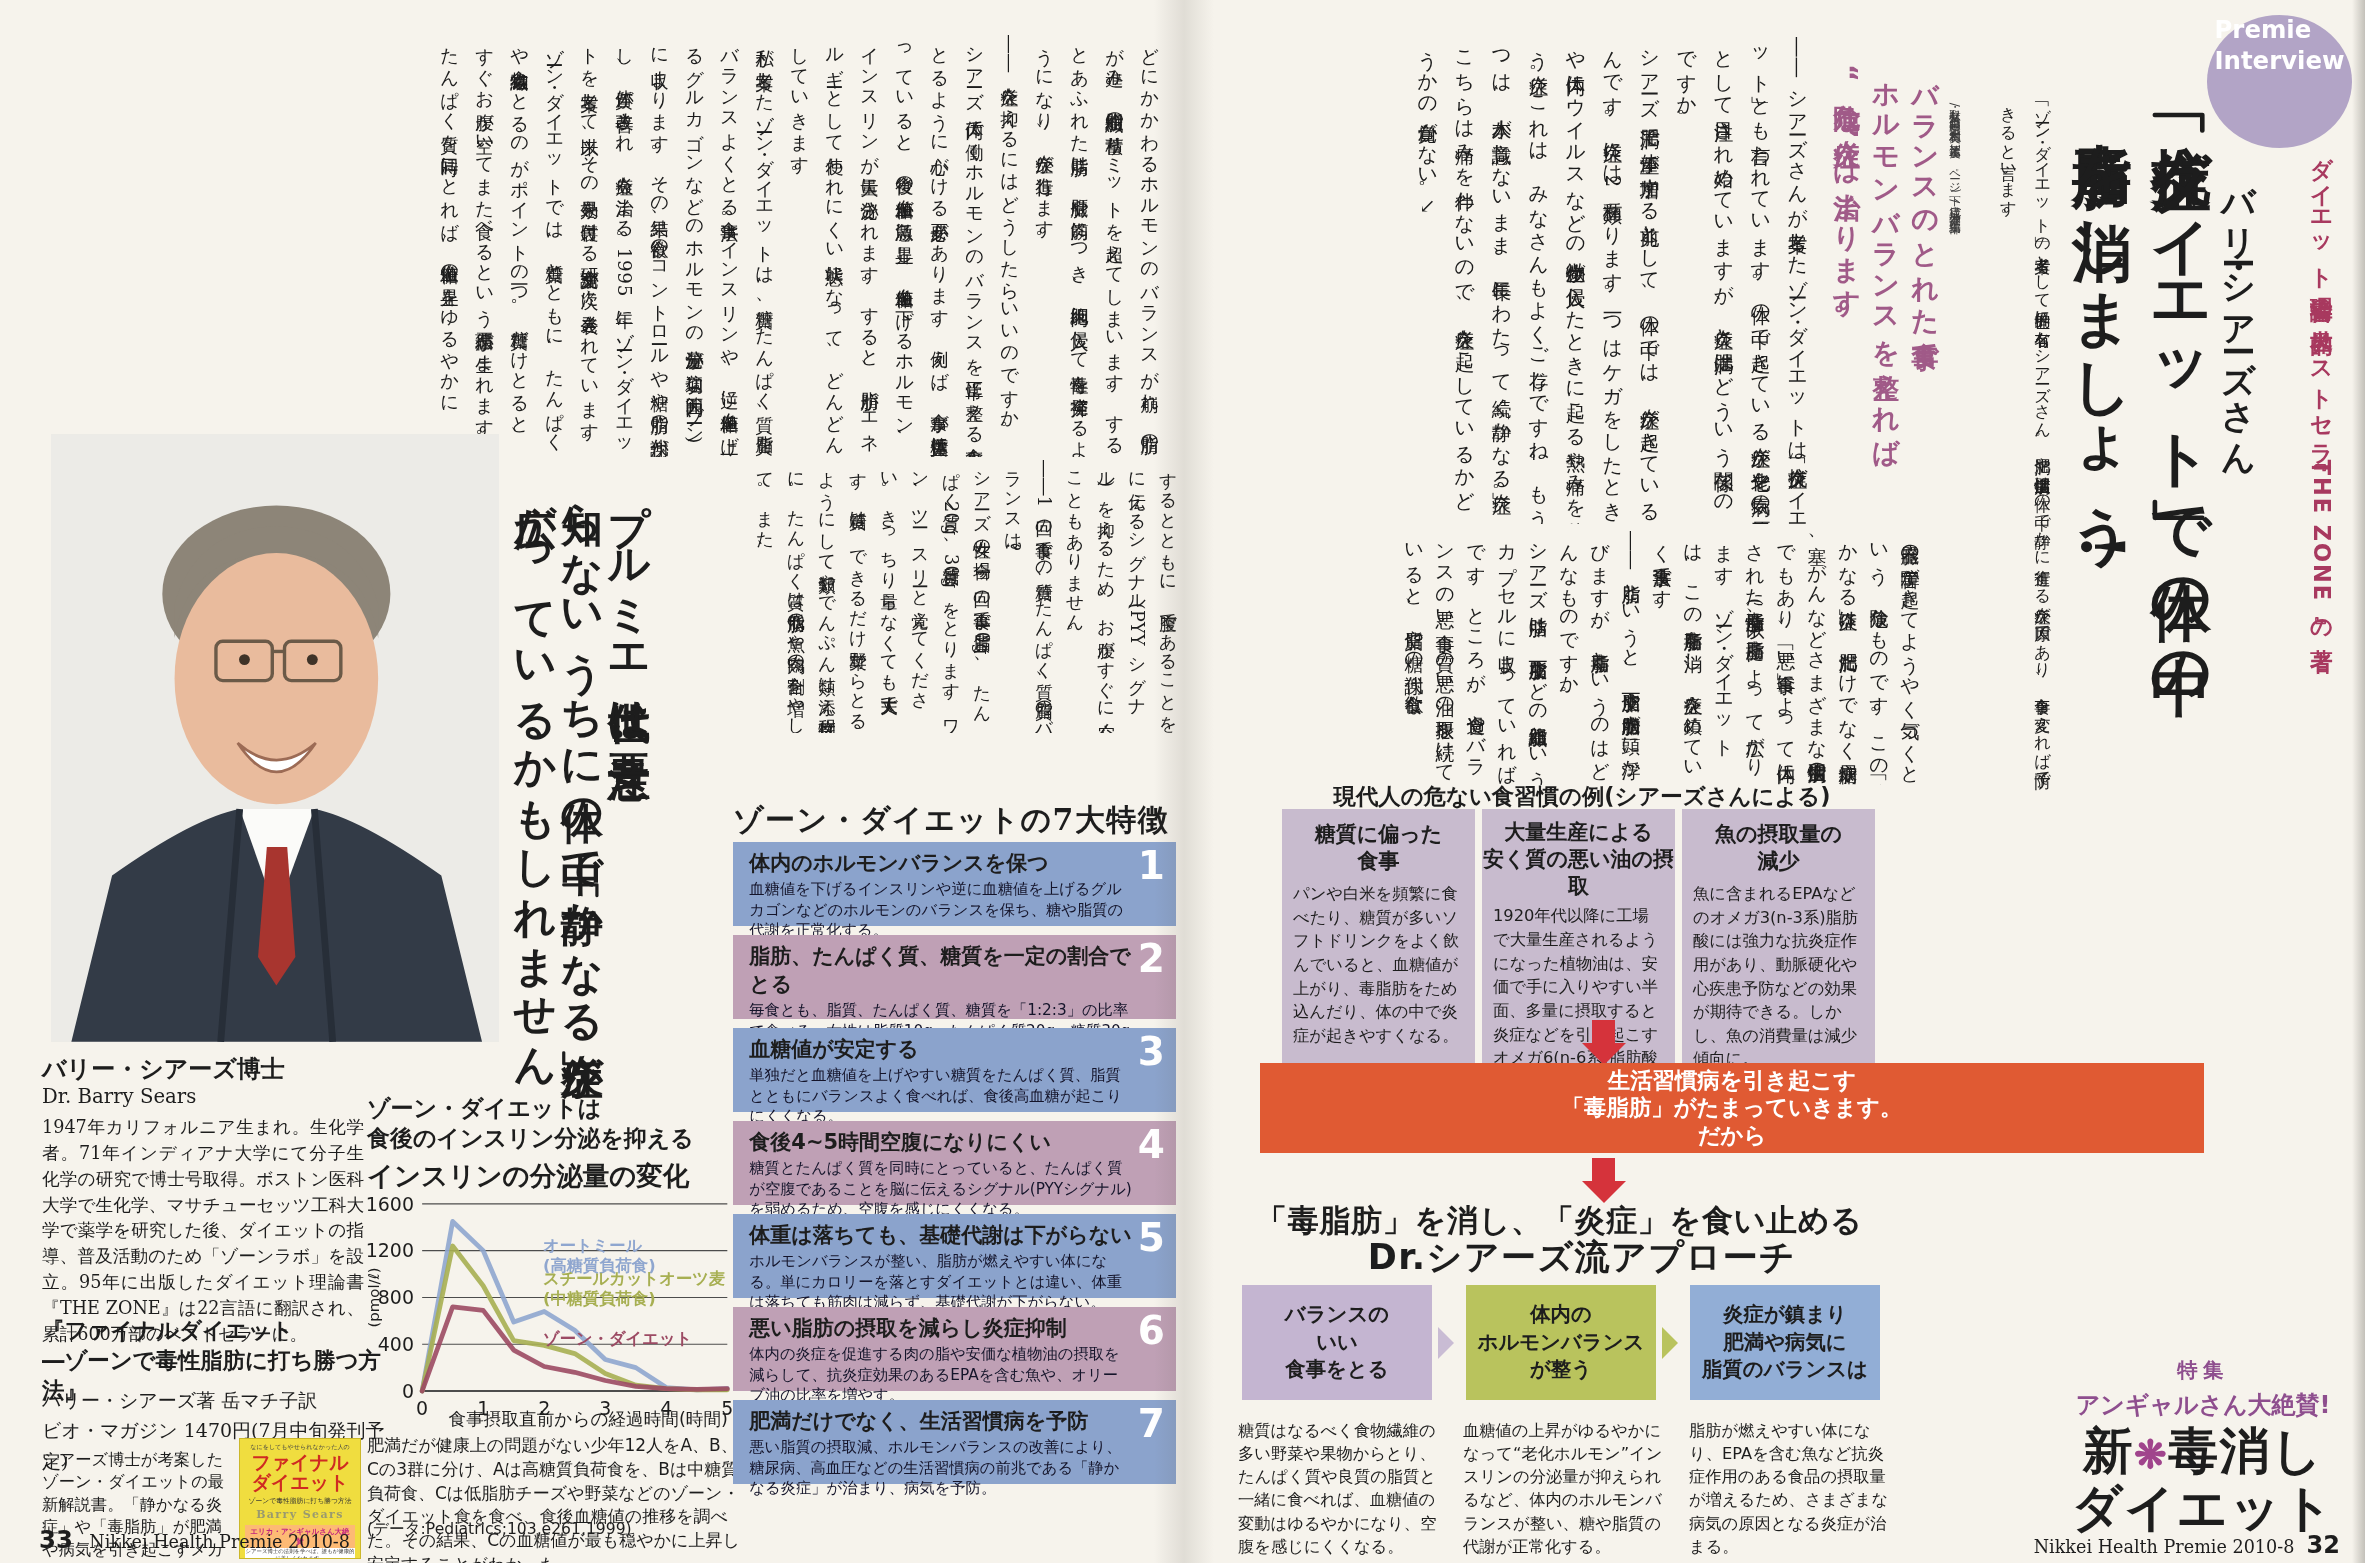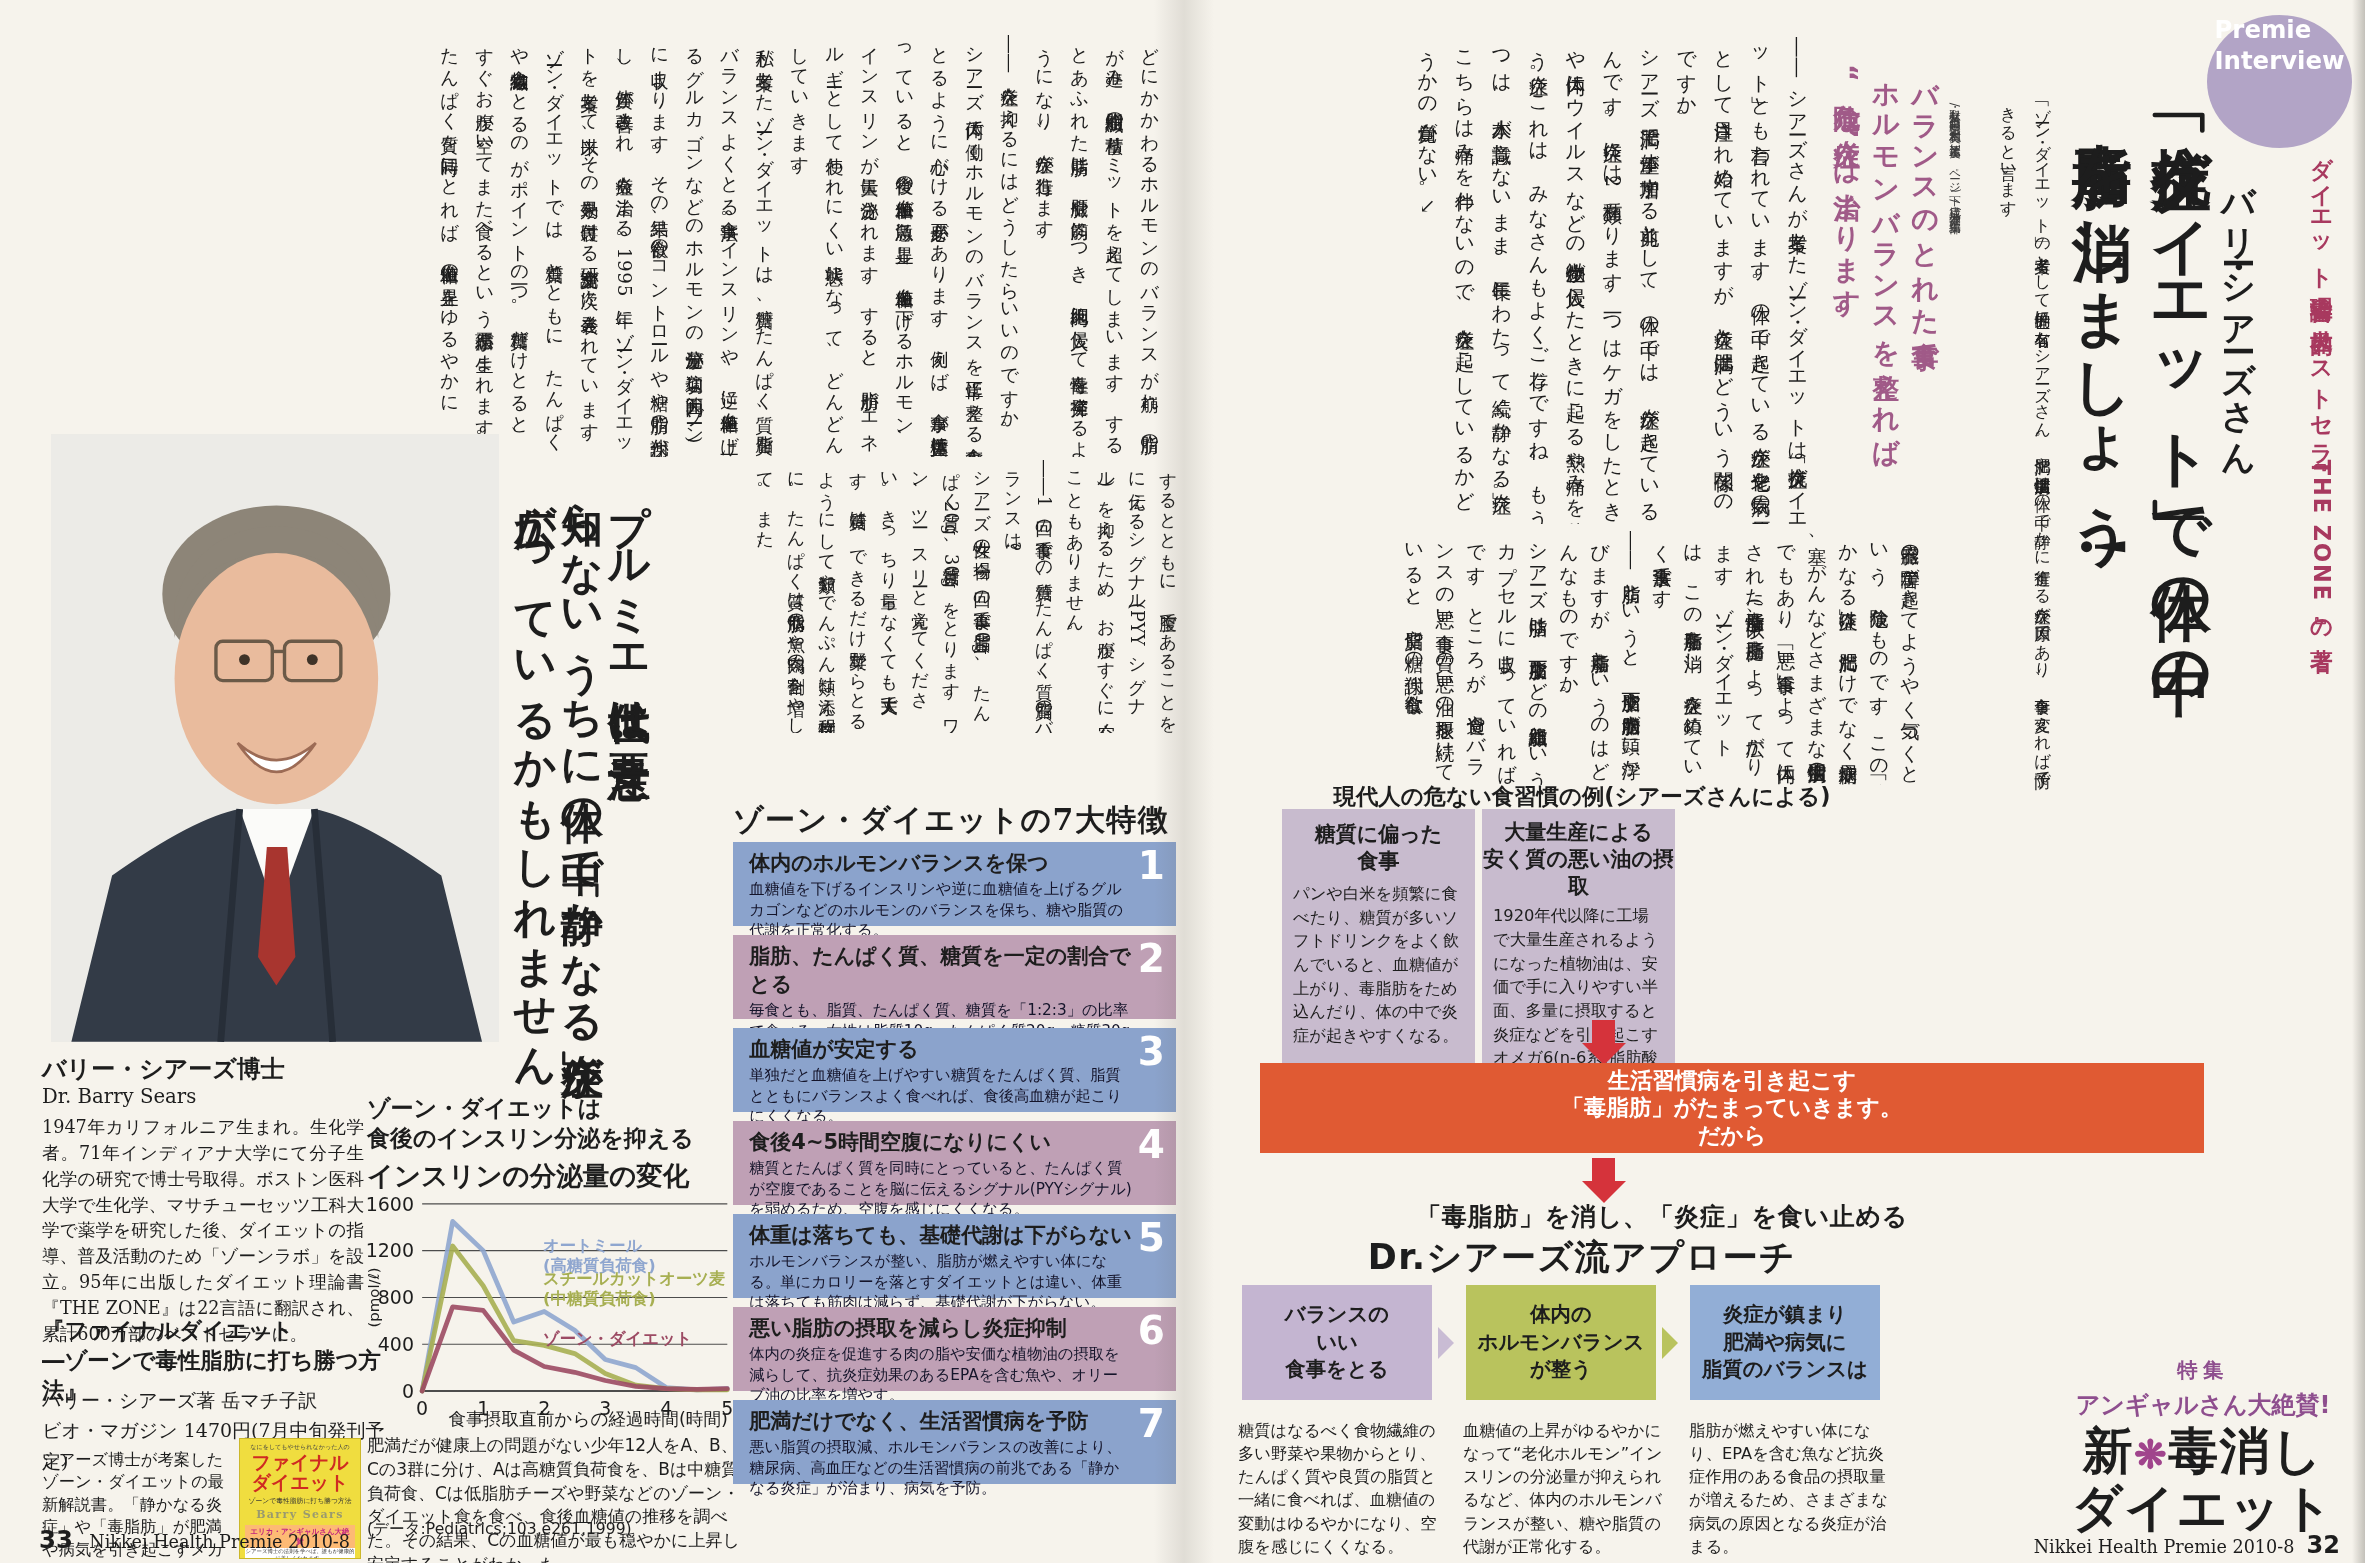--- a/index.html
+++ b/index.html
@@ -45,22 +45,22 @@
     text-align:center; font-size:21px; font-weight:bold; line-height:1.3; padding-top:9.5px; }
   .cause-box .cb-body { padding:4.1px 11px 0 11px; font-size:16.3px; line-height:1.45; }
   .down-arrow { width:23px; background:#d5333b; }
   .down-arrow:after { content:""; position:absolute; left:50%; transform:translateX(-50%);
     bottom:-20.4px; border:22px solid transparent; border-top-color:#d5333b; border-bottom:0; }
   .arrow1 { left:1592px; top:1020px; height:24.4px; }
   .arrow2 { left:1592px; top:1158px; height:24.4px; }
   .orange-box { left:1260px; top:1063px; width:944px; height:90px; background:#e05a33;
     color:#fff; display:flex; flex-direction:column; align-items:center; justify-content:center;
     font-size:22.4px; font-weight:bold; line-height:1.22; text-align:center; }
-  .approach-heading { left:1256px; top:1200px; width:652px; text-align:right;
-    font-size:25px; font-weight:bold; letter-spacing:0.7px; }
+  .approach-heading { left:1256px; top:1200px; width:652px; text-align:left;
+    font-size:31px; font-weight:bold; letter-spacing:0.7px; }
   .approach-title { left:1256px; top:1234px; width:652px; text-align:center;
     font-size:35px; font-weight:800; letter-spacing:1.4px; }
   .step-box { top:1285px; width:190px; height:115px; display:flex; align-items:center;
     justify-content:center; text-align:center; font-size:20.4px; font-weight:bold; line-height:1.35; }
   .step-arrow { top:1327px; width:0; height:0; border:16.3px solid transparent; border-right:0; }
   .step-body { top:1419px; width:201px; font-size:16.3px; line-height:1.42; }
 
   
   .tokushu { right:20.4px; top:1356px; width:285px; text-align:center; }
   .tokushu .tk-label { color:#8e4e8e; font-weight:bold; font-size:20.4px; letter-spacing:5.4px; }
@@ -286,20 +286,25 @@
   <div class="abs cause-box sans" style="left:1282px">
     <div class="cb-title pre">糖質に偏った
 食事</div>
     <div class="cb-body">パンや白米を頻繁に食べたり、糖質が多いソフトドリンクをよく飲んでいると、血糖値が上がり、毒脂肪をため込んだり、体の中で炎症が起きやすくなる。</div>
   </div>
   <div class="abs cause-box sans" style="left:1482px">
     <div class="cb-title pre">大量生産による
 安く質の悪い油の摂取</div>
     <div class="cb-body">1920年代以降に工場で大量生産されるようになった植物油は、安価で手に入りやすい半面、多量に摂取すると炎症などを引き起こすオメガ6(n-6系)脂肪酸を多く含んでいる。</div>
   </div>
+  <div class="abs cause-box sans" style="left:1682px">
+    <div class="cb-title pre">魚の摂取量の
+減少</div>
+    <div class="cb-body">魚に含まれるEPAなどのオメガ3(n-3系)脂肪酸には強力な抗炎症作用があり、動脈硬化や心疾患予防などの効果が期待できる。しかし、魚の消費量は減少傾向に。</div>
+  </div>
 
   <div class="abs down-arrow arrow1"></div>
   <div class="abs orange-box pre sans">生活習慣病を引き起こす
 「毒脂肪」がたまっていきます。
 だから</div>
   <div class="abs down-arrow arrow2"></div>
 
   <div class="abs approach-heading serif">「毒脂肪」を消し、「炎症」を食い止める</div>
   <div class="abs approach-title sans">Dr.シアーズ流アプローチ</div>
 

